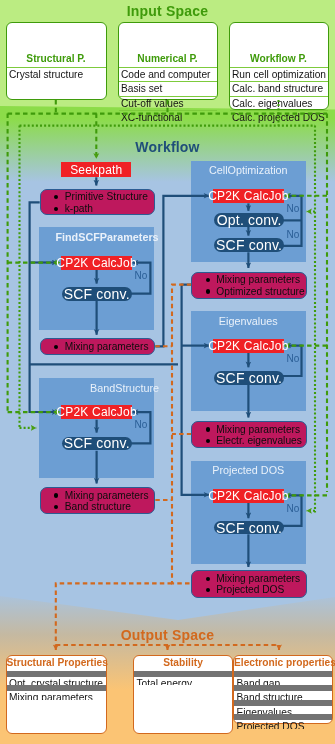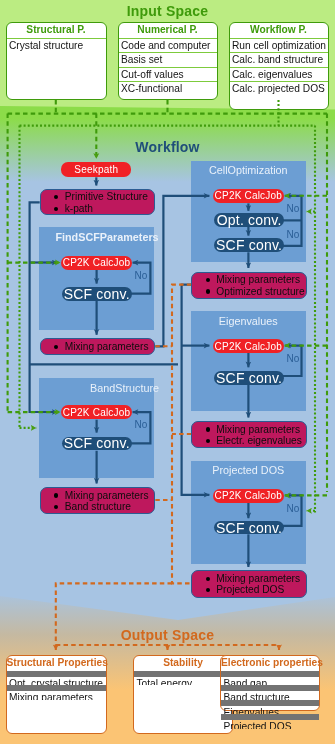--- a/index.html
+++ b/index.html
@@ -10,35 +10,35 @@
   svg.layer{position:absolute;left:0;top:0;width:335px;height:744px;overflow:visible;pointer-events:none;}
 
   
   .sbox{position:absolute;box-sizing:border-box;background:#ffffff;}
   .sbox.green{border:1.7px solid #3F9B0B;border-radius:6px;}
   .sbox.orange{border:1.7px solid #D2691E;border-radius:6px;}
   .srow{box-sizing:border-box;height:14.5px;line-height:14.5px;
         font-size:10.2px;color:#141414;padding-left:2.5px;white-space:nowrap;overflow:hidden;}
   .shead{box-sizing:border-box;height:14.6px;line-height:14.6px;text-align:center;
          font-size:10.2px;font-weight:bold;white-space:nowrap;}
-  .green .shead{color:#3F9B0B;}
+  .green .shead{color:#3F9B0B;margin-top:29px;}
   .orange .shead{color:#D2691E;}
   .green .srow{border-top:1px solid #7DCB3C;}
   .orange .srow{border-top:6px solid #737373;}
 
   .spacetitle{position:absolute;font-weight:bold;font-size:14px;white-space:nowrap;letter-spacing:.2px;}
 
   
   .wftitle{position:absolute;font-weight:bold;font-size:14px;color:#1F4E79;white-space:nowrap;letter-spacing:.2px;}
   .panel{position:absolute;background:#6C9ED3;}
   .paneltitle{position:absolute;color:#E9F1FA;font-size:10.8px;white-space:nowrap;text-align:center;}
   .pill{position:absolute;background:#1F4E79;color:#ffffff;font-size:14px;border-radius:7.5px;
         display:flex;align-items:center;justify-content:center;white-space:nowrap;letter-spacing:.2px;}
-  .redbox{position:absolute;background:#F02125;color:#ffffff;font-size:10px;
-          display:flex;align-items:center;justify-content:center;white-space:nowrap;letter-spacing:.2px;border-radius:7px;}
+  .redbox{position:absolute;background:#F02125;color:#ffffff;font-size:12px;
+          display:flex;align-items:center;justify-content:center;white-space:nowrap;letter-spacing:.2px;}
   .nolab{position:absolute;color:#2A5E96;font-size:10px;white-space:nowrap;}
 
   .wbox{position:absolute;background:#be185d;border:1.4px solid #2C5C92;border-radius:7px;
         box-sizing:border-box;}
   .wbox .li{font-size:10.2px;color:#0d0d0d;white-space:nowrap;line-height:11.6px;
             position:relative;padding-left:24px;}
   .wbox .li::before{content:"";position:absolute;left:13.5px;top:3.9px;width:4.1px;height:4.1px;
                     border-radius:50%;background:#000000;}
 </style>
 </head>
@@ -248,21 +248,21 @@
     <div class="shead">Structural Properties</div>
     <div class="srow">Opt. crystal structure</div>
     <div class="srow">Mixing parameters</div>
   </div>
 
   <div class="sbox orange" style="left:133px;top:655px;width:100px;height:79.3px;">
     <div class="shead">Stability</div>
     <div class="srow">Total energy</div>
   </div>
 
-  <div class="sbox orange" style="left:220px;top:655px;width:100px;height:56px;">
+  <div class="sbox orange" style="left:233px;top:655px;width:100px;height:69px;">
     <div class="shead">Electronic properties</div>
     <div class="srow">Band gap</div>
     <div class="srow">Band structure</div>
     <div class="srow">Eigenvalues</div>
     <div class="srow">Projected DOS</div>
   </div>
 
 </div>
 
 </body></html>

